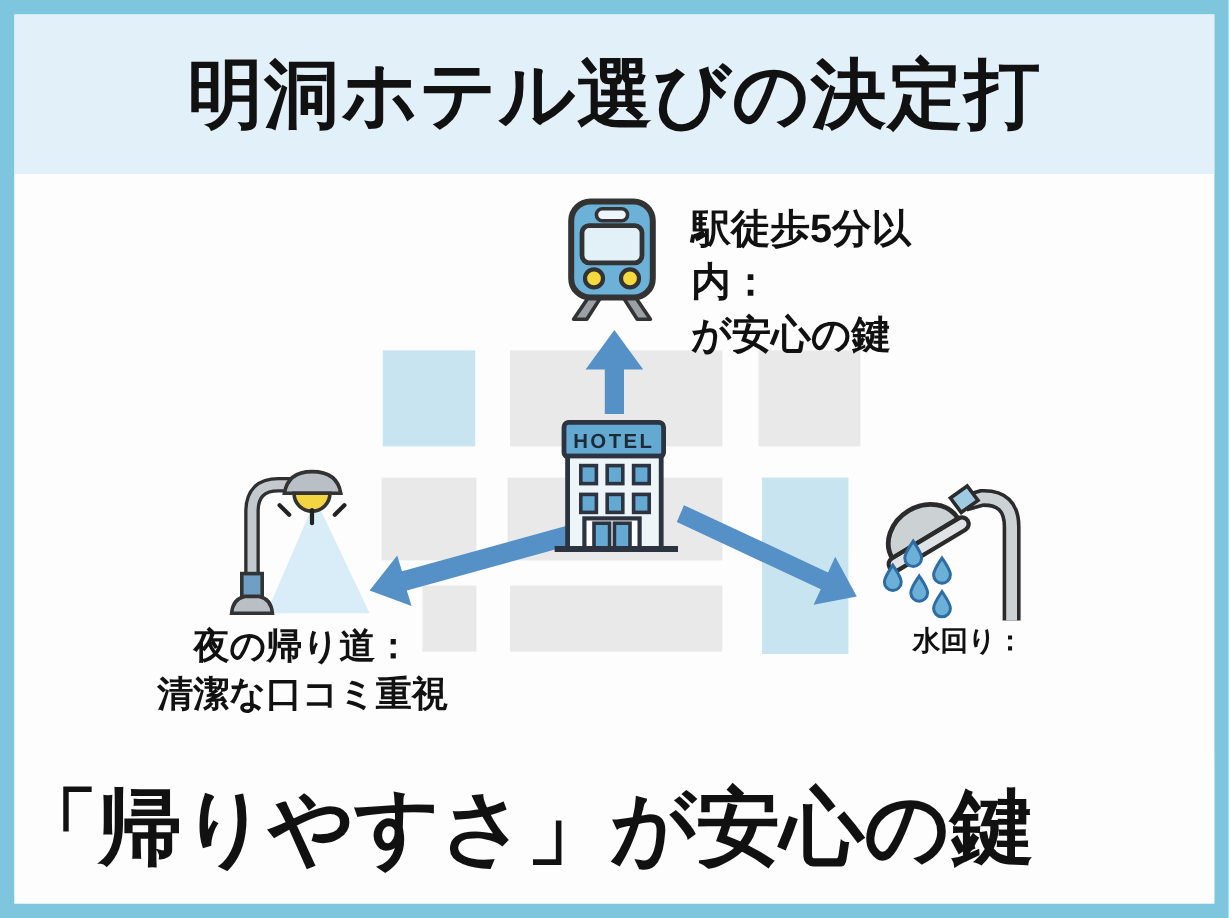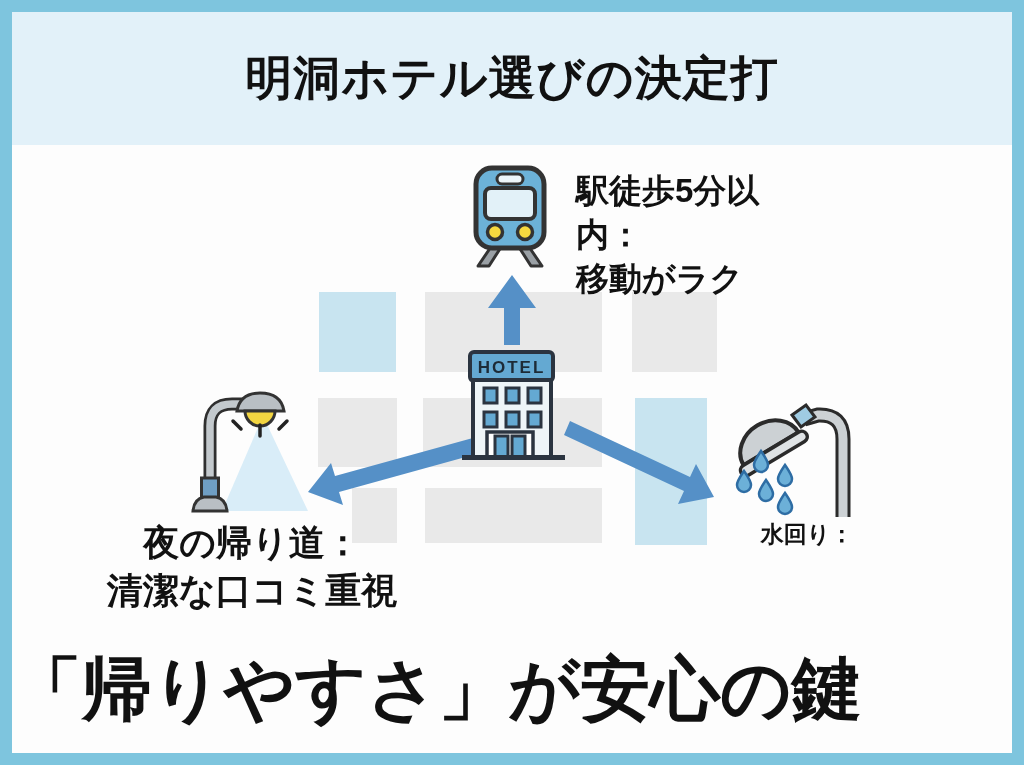--- a/index.html
+++ b/index.html
@@ -3,21 +3,21 @@
 <meta charset="utf-8">
 <style>
   :root{
     --border:#7ec5de; --title-band:#e2f1f9; --paper:#fdfdfd;
     --arrow:#5590c7; --block-gray:#e9e9e9; --block-blue:#c8e4f0; --ink:#111111;
   }
   *{margin:0;padding:0;box-sizing:border-box;}
   body{font-family:"Liberation Sans","DejaVu Sans",sans-serif;background:#fff;}
   .frame{width:1024px;height:765px;border:12px solid var(--border);background:var(--paper);overflow:hidden;}
   .title-band{height:133px;background:var(--title-band);display:flex;align-items:center;justify-content:center;}
-  .title-band h1{font-size:47px;font-weight:900;color:var(--ink);letter-spacing:1px;white-space:nowrap;}
+  .title-band h1{font-size:63px;font-weight:900;color:var(--ink);letter-spacing:1px;white-space:nowrap;}
   .main{position:relative;width:813px;height:482px;background:var(--paper);}
   .footer-band{height:126px;background:var(--paper);display:flex;align-items:center;justify-content:flex-start;}
   .footer-band h2{font-size:70px;font-weight:900;color:var(--ink);white-space:nowrap;}
   .block{position:absolute;}
   .block.gray{background:var(--block-gray);}
   .block.blue{background:var(--block-blue);}
   .b1{left:307px;top:147px;width:77px;height:80px;}
   .b2{left:413px;top:147px;width:177px;height:80px;}
   .b3{left:620px;top:147px;width:85px;height:80px;}
   .b4{left:306px;top:253px;width:79px;height:69px;}
@@ -26,21 +26,21 @@
   .b7{left:340px;top:343px;width:45px;height:55px;}
   .b8{left:413px;top:343px;width:177px;height:55px;}
   .arrow-layer{position:absolute;left:0;top:0;width:1000px;height:482px;}
   .icon{position:absolute;}
   .train{left:458px;top:18px;}
   .hotel{left:450px;top:205px;}
   .lamp{left:178px;top:245px;}
   .shower{left:718px;top:250px;}
   .callout{position:absolute;color:var(--ink);font-weight:800;line-height:1.34;}
   .callout.station{left:564px;top:24px;font-size:33px;text-align:left;}
-  .callout.night{left:28px;top:374px;width:424px;font-size:36px;text-align:center;}
+  .callout.night{left:28px;top:374px;width:424px;font-size:30px;text-align:center;}
   .callout.water{left:583px;top:374px;width:424px;font-size:23px;text-align:center;}
   .hotel-sign-text{font-family:"Liberation Sans","DejaVu Sans",sans-serif;font-weight:bold;}
 </style>
 </head>
 <body>
 
 <div class="frame">
 
   <div class="title-band">
     <h1>明洞ホテル選びの決定打</h1>
@@ -68,21 +68,21 @@
       <polygon points="45,78 55,78 72,103 61,103" fill="#9aa0a5" stroke="#333" stroke-width="3" stroke-linejoin="round"></polygon>
       <rect x="6" y="5" width="68" height="80" rx="16" fill="#6cb2d8" stroke="#333" stroke-width="5"></rect>
       <rect x="27" y="11" width="26" height="10" rx="5" fill="#edf6fa" stroke="#333" stroke-width="3"></rect>
       <rect x="15" y="25" width="50" height="31" rx="6" fill="#e2f1f8" stroke="#333" stroke-width="4"></rect>
       <circle cx="25" cy="69" r="7.5" fill="#f6d93f" stroke="#333" stroke-width="3.5"></circle>
       <circle cx="55" cy="69" r="7.5" fill="#f6d93f" stroke="#333" stroke-width="3.5"></circle>
     </svg>
 
     <div class="callout station">
       <div>駅徒歩5分以内：</div>
-      <div>移動がラク</div>
+      <div>が安心の鍵</div>
     </div>
 
     <svg class="icon hotel" width="103" height="112" viewBox="0 0 103 112">
       <rect x="8" y="2" width="83" height="29" rx="4" fill="#64a9d2" stroke="#2b3440" stroke-width="4"></rect>
       <text class="hotel-sign-text" x="49.5" y="23" font-size="17" letter-spacing="2" text-anchor="middle" fill="#1d2b36">HOTEL</text>
       <rect x="11" y="30" width="78" height="77" fill="#eef5f8" stroke="#2b3440" stroke-width="4"></rect>
       <rect x="22" y="38" width="13" height="15" fill="#64a9d2" stroke="#2b3440" stroke-width="3"></rect>
       <rect x="44" y="38" width="13" height="15" fill="#64a9d2" stroke="#2b3440" stroke-width="3"></rect>
       <rect x="66" y="38" width="13" height="15" fill="#64a9d2" stroke="#2b3440" stroke-width="3"></rect>
       <rect x="22" y="62" width="13" height="15" fill="#64a9d2" stroke="#2b3440" stroke-width="3"></rect>

